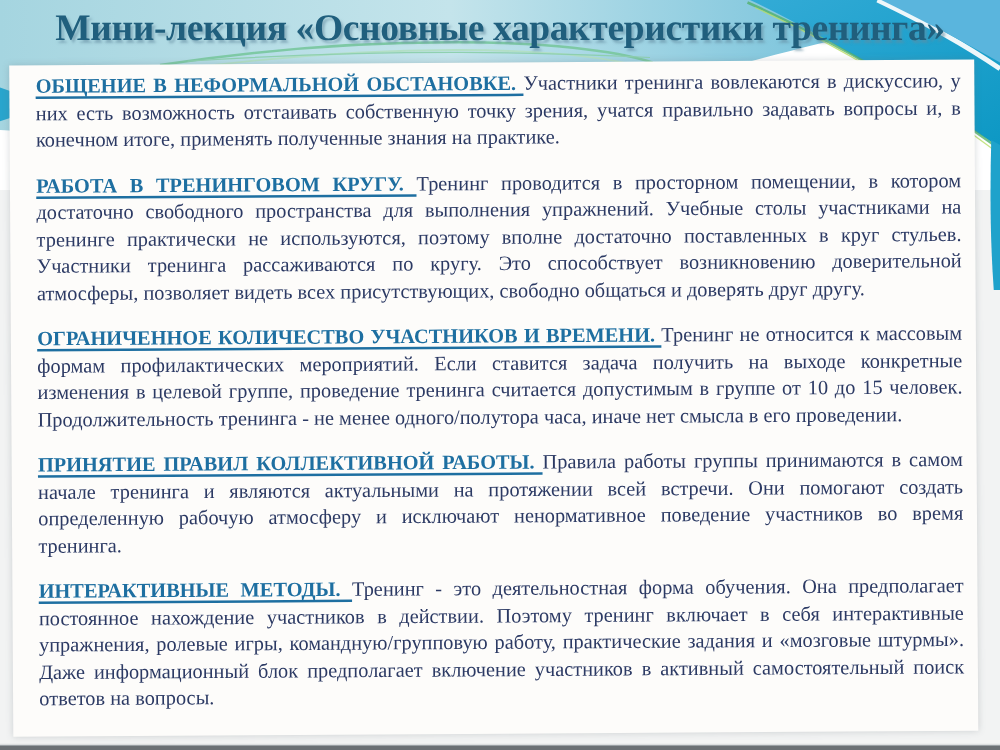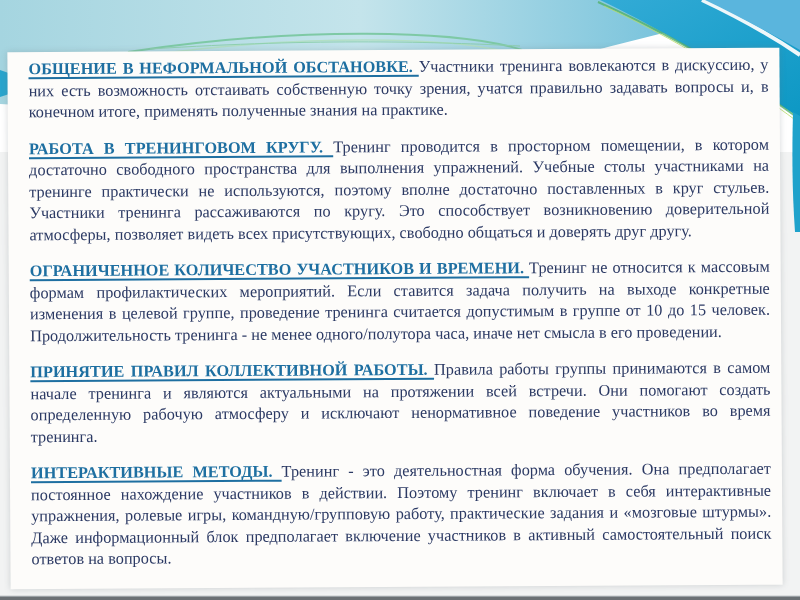--- a/index.html
+++ b/index.html
@@ -67,20 +67,21 @@
     <path d="M705,0 L800,0 L800,50 C770,33 736,15 705,0 Z" fill="#5ab5dd"></path>
     <path d="M598,2 C670,34 740,76 798,118" stroke="#53b06b" stroke-width="2" fill="none" opacity="0.8"></path>
     <path d="M604,6 C674,38 742,80 798,122" stroke="#b8dc66" stroke-width="1" fill="none" opacity="0.8"></path>
     <path d="M128,52 C300,26 460,30 522,50" stroke="#7ec9a5" stroke-width="2" fill="none"></path>
     <path d="M140,56 C310,33 455,37 515,54" stroke="#b2dfc6" stroke-width="1.5" fill="none"></path>
     <path d="M150,49 C320,38 440,42 520,46" stroke="#8fd0b0" stroke-width="1" fill="none"></path>
     <path d="M0,70 L40,84 L0,97 Z" fill="#29a5cd"></path>
     <path d="M793,112 L800,116 L800,232 L795,232 C792,190 792,150 793,112 Z" fill="#1fa2cb"></path>
   </svg>
 
+  <div class="title">Мини-лекция «Основные характеристики тренинга»</div>
 
   <div class="paper">
     <p><span class="p-heading">ОБЩЕНИЕ В НЕФОРМАЛЬНОЙ ОБСТАНОВКЕ.&nbsp;</span><span>Участники тренинга вовлекаются в дискуссию, у них есть возможность отстаивать собственную точку зрения, учатся правильно задавать вопросы и, в конечном итоге, применять полученные знания на практике.</span></p>
     <p><span class="p-heading">РАБОТА В ТРЕНИНГОВОМ КРУГУ.&nbsp;</span><span>Тренинг проводится в просторном помещении, в котором достаточно свободного пространства для выполнения упражнений. Учебные столы участниками на тренинге практически не используются, поэтому вполне достаточно поставленных в круг стульев. Участники тренинга рассаживаются по кругу. Это способствует возникновению доверительной атмосферы, позволяет видеть всех присутствующих, свободно общаться и доверять друг другу.</span></p>
     <p><span class="p-heading">ОГРАНИЧЕННОЕ КОЛИЧЕСТВО УЧАСТНИКОВ И ВРЕМЕНИ.&nbsp;</span><span>Тренинг не относится к массовым формам профилактических мероприятий. Если ставится задача получить на выходе конкретные изменения в целевой группе, проведение тренинга считается допустимым в группе от 10 до 15 человек. Продолжительность тренинга - не менее одного/полутора часа, иначе нет смысла в его проведении.</span></p>
     <p><span class="p-heading">ПРИНЯТИЕ ПРАВИЛ КОЛЛЕКТИВНОЙ РАБОТЫ.&nbsp;</span><span>Правила работы группы принимаются в самом начале тренинга и являются актуальными на протяжении всей встречи. Они помогают создать определенную рабочую атмосферу и исключают ненормативное поведение участников во время тренинга.</span></p>
     <p><span class="p-heading">ИНТЕРАКТИВНЫЕ МЕТОДЫ.&nbsp;</span><span>Тренинг - это деятельностная форма обучения. Она предполагает постоянное нахождение участников в действии. Поэтому тренинг включает в себя интерактивные упражнения, ролевые игры, командную/групповую работу, практические задания и «мозговые штурмы». Даже информационный блок предполагает включение участников в активный самостоятельный поиск ответов на вопросы.</span></p>
   </div>
 
   <div class="bottom-line"></div>

